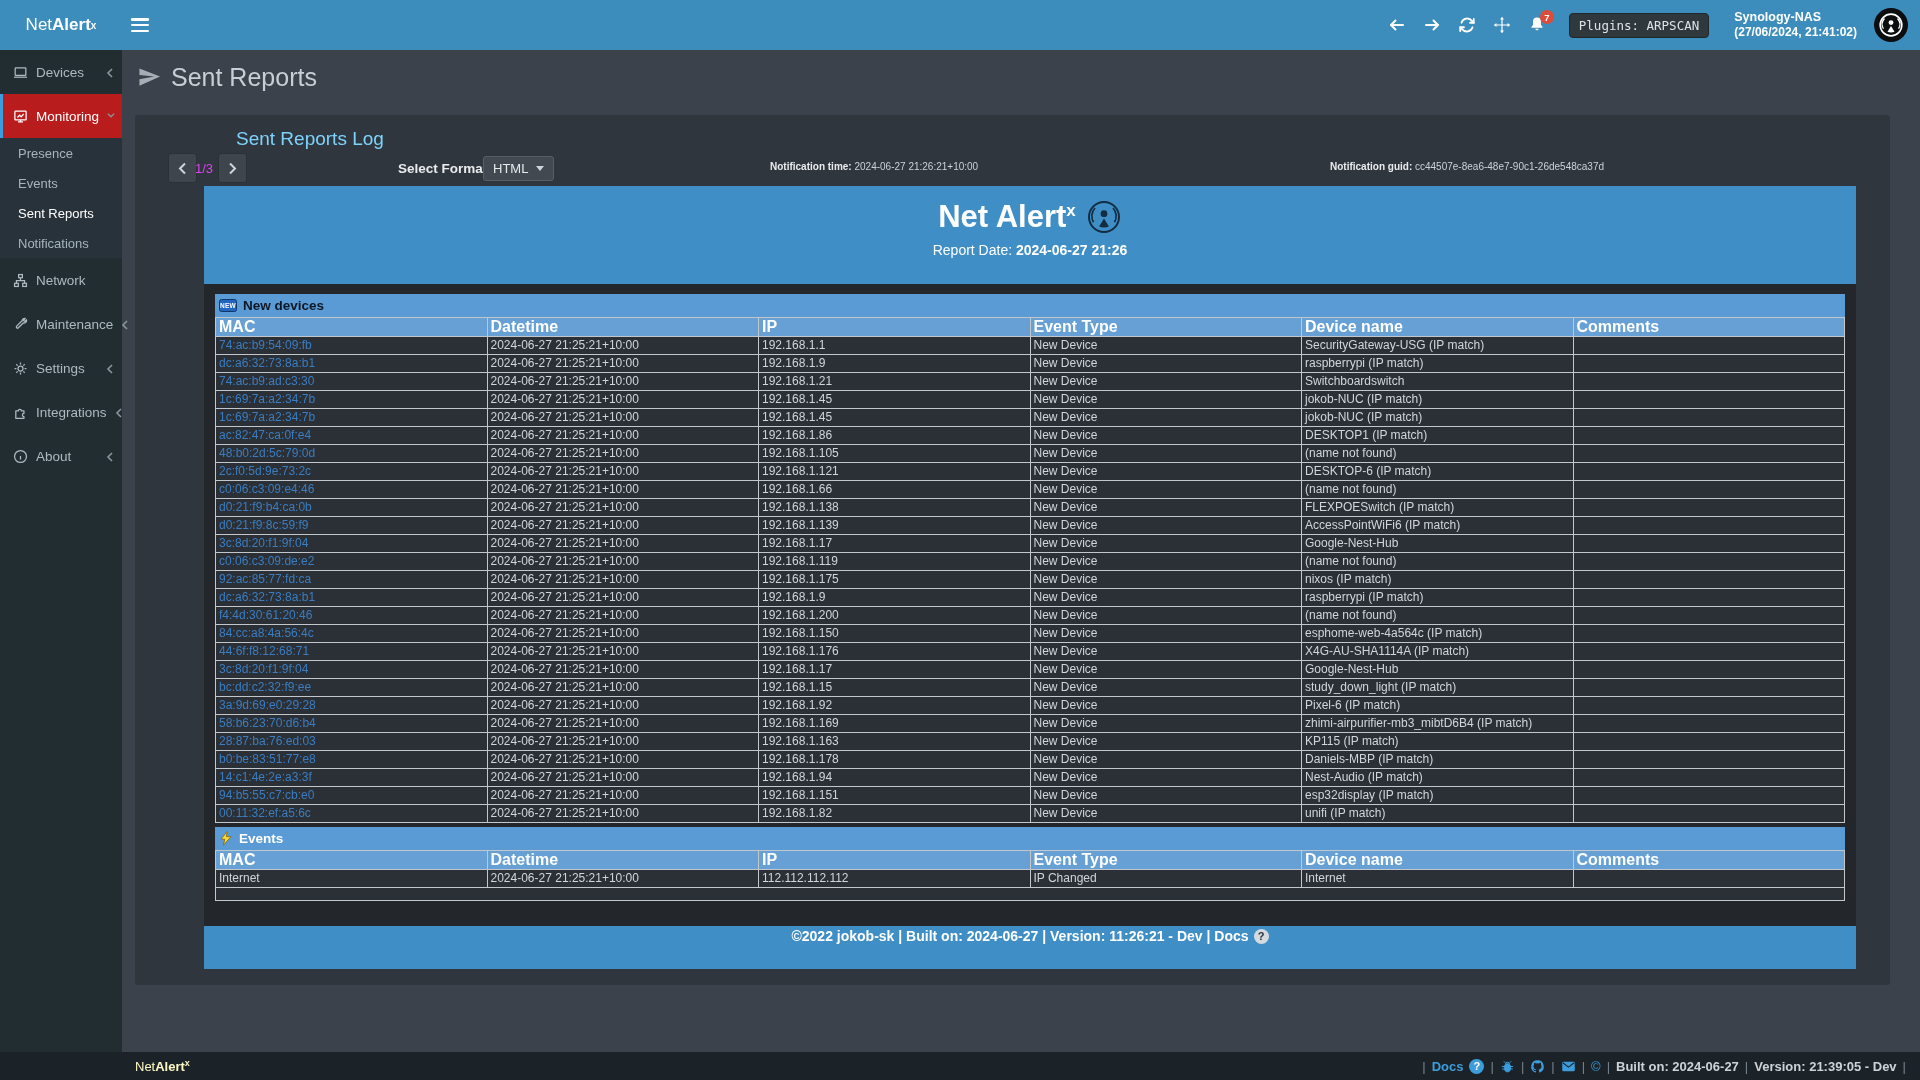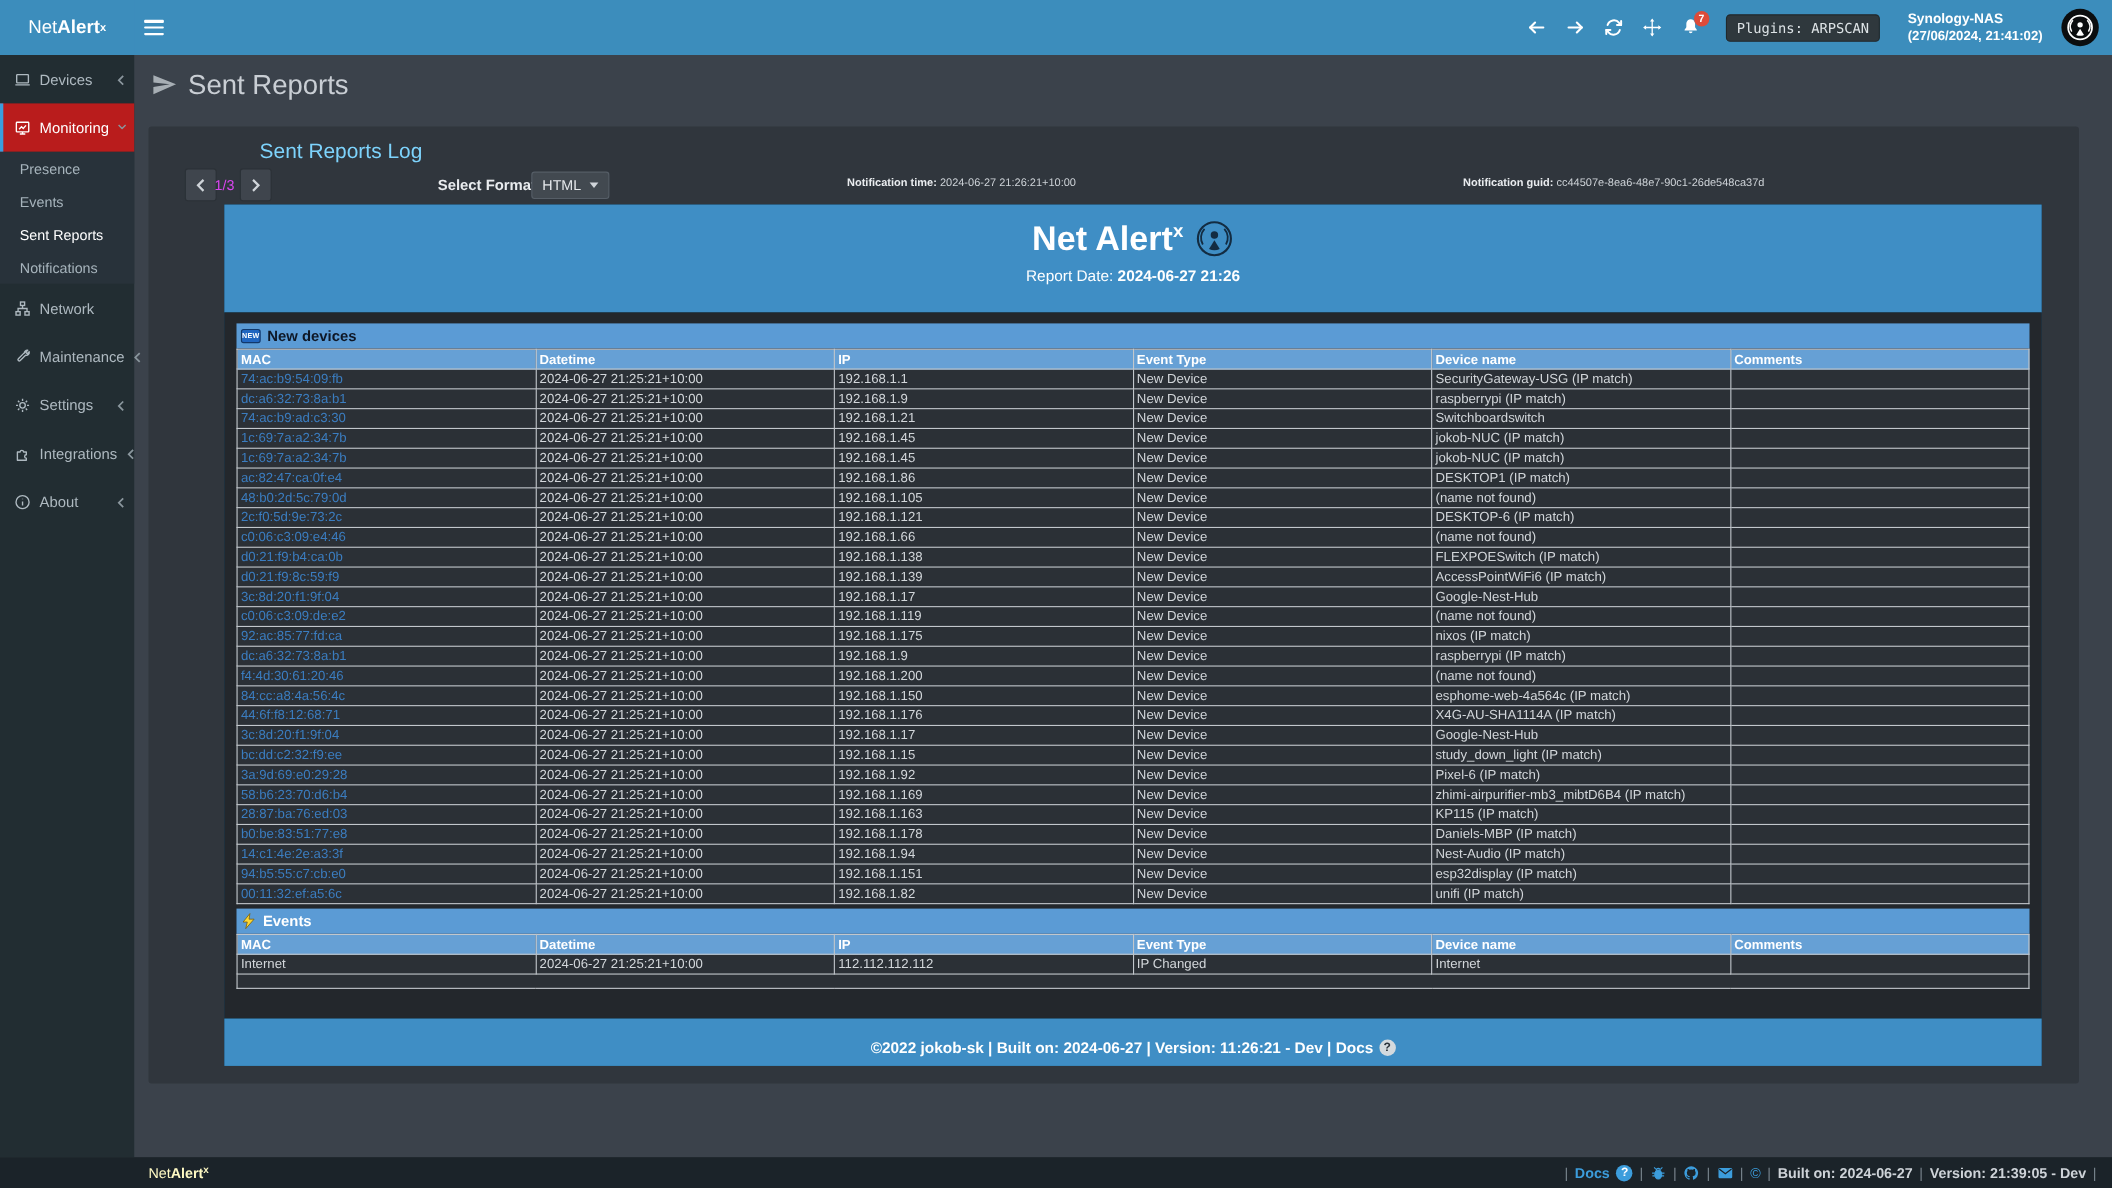--- a/index.html
+++ b/index.html
@@ -65,51 +65,51 @@
                 background:#424950; border:1px solid #565e67; border-radius:3px; color:#e6e9ec; font-size:13px;
                 padding:0 9px; cursor:pointer; }
   .caret-down { width:0; height:0; border-left:4px solid transparent; border-right:4px solid transparent; border-top:5px solid #cfd4d9; }
 
   .notif { position:absolute; top:46px; font-size:10px; color:#cdd2d7; white-space:nowrap; }
   .notif b { color:#e9ecef; }
   .notif-time { left:635px; }
   .notif-guid { left:1195px; }
 
   
-  .report { position:absolute; left:69px; top:71px; width:1652px; height:783px; background:#0c4a6e; }
+  .report { position:absolute; left:69px; top:71px; width:1652px; height:783px; background:#be185d; }
   .report-header { position:absolute; left:0; top:0; right:0; height:98px; background:#3f8ec5; text-align:center; color:#fff; }
   .report-title { padding-top:13px; font-size:31px; font-weight:bold; display:flex; align-items:center; justify-content:center; gap:10px; }
   .report-title sup { font-size:17px; }
   .report-logo { width:36px; height:36px; color:#132c42; }
   .report-date { margin-top:7px; font-size:14px; }
   .report-date b { font-weight:bold; }
 
   .report-body { position:absolute; left:0; top:98px; right:0; bottom:43px; background:#23272c; padding:10px 11px 0 11px; }
 
   .section-bar { height:23px; background:#5b9bd5; display:flex; align-items:center; font-weight:bold; font-size:13.5px; }
   .nd-title { color:#0e1726; }
   .ev-title { color:#ffffff; }
   .new-icon { width:18px; height:13px; background:#2166c0; border:1px solid #12386b; border-radius:2.5px;
               color:#fff; font-size:6.5px; font-weight:bold; letter-spacing:.2px;
               display:flex; align-items:center; justify-content:center; margin:0 6px 0 4px; }
   .bolt-icon { width:12px; height:15px; margin:0 7px 0 5px; }
 
   .rpt-table { width:100%; border-collapse:collapse; table-layout:fixed; background:#2b3036; }
-  .rpt-table th { background:#66a0d5; color:#fff; text-align:left; font-weight:bold; font-size:12px;
+  .rpt-table th { background:#66a0d5; color:#fff; text-align:left; font-weight:bold; font-size:16px;
                   height:18px; padding:0 3px; border:1px solid #c2c7cc; }
   .rpt-table td { color:#d2d6da; font-size:12px; height:17px; line-height:17px; padding:0 3px;
                   border:1px solid #c2c7cc; white-space:nowrap; overflow:hidden; }
   .cell-link { color:#3b7dc0; cursor:pointer; }
   .empty-row td { height:13px; }
   .ev-gap { height:4px; }
 
   .report-footer { position:absolute; left:0; bottom:0; right:0; height:43px; background:#3f8ec5; color:#fff;
                    text-align:center; font-weight:bold; }
   .rf-line1 { padding-top:5px; font-size:13px; }
-  .rf-line2 { margin-top:18px; font-size:14px; display:flex; align-items:center; justify-content:center; gap:5px; }
+  .rf-line2 { margin-top:2px; font-size:14px; display:flex; align-items:center; justify-content:center; gap:5px; }
   .help-badge { display:inline-flex; width:15px; height:15px; border-radius:50%; background:#d4dade; color:#2a323a;
                 font-size:11px; font-weight:bold; align-items:center; justify-content:center; }
 
   
   .main-footer { position:absolute; left:0; top:1052px; width:1920px; height:28px; background:#1b2329;
                  display:flex; align-items:center; font-size:13px; z-index:6; }
   .foot-brand { margin-left:135px; color:#fef9c3; font-size:13px; cursor:pointer; }
   .foot-brand .w700 { font-weight:700; }
   .foot-brand sup { font-size:9px; font-weight:700; }
   .foot-right { margin-left:auto; margin-right:14px; display:flex; align-items:center; gap:6px;

